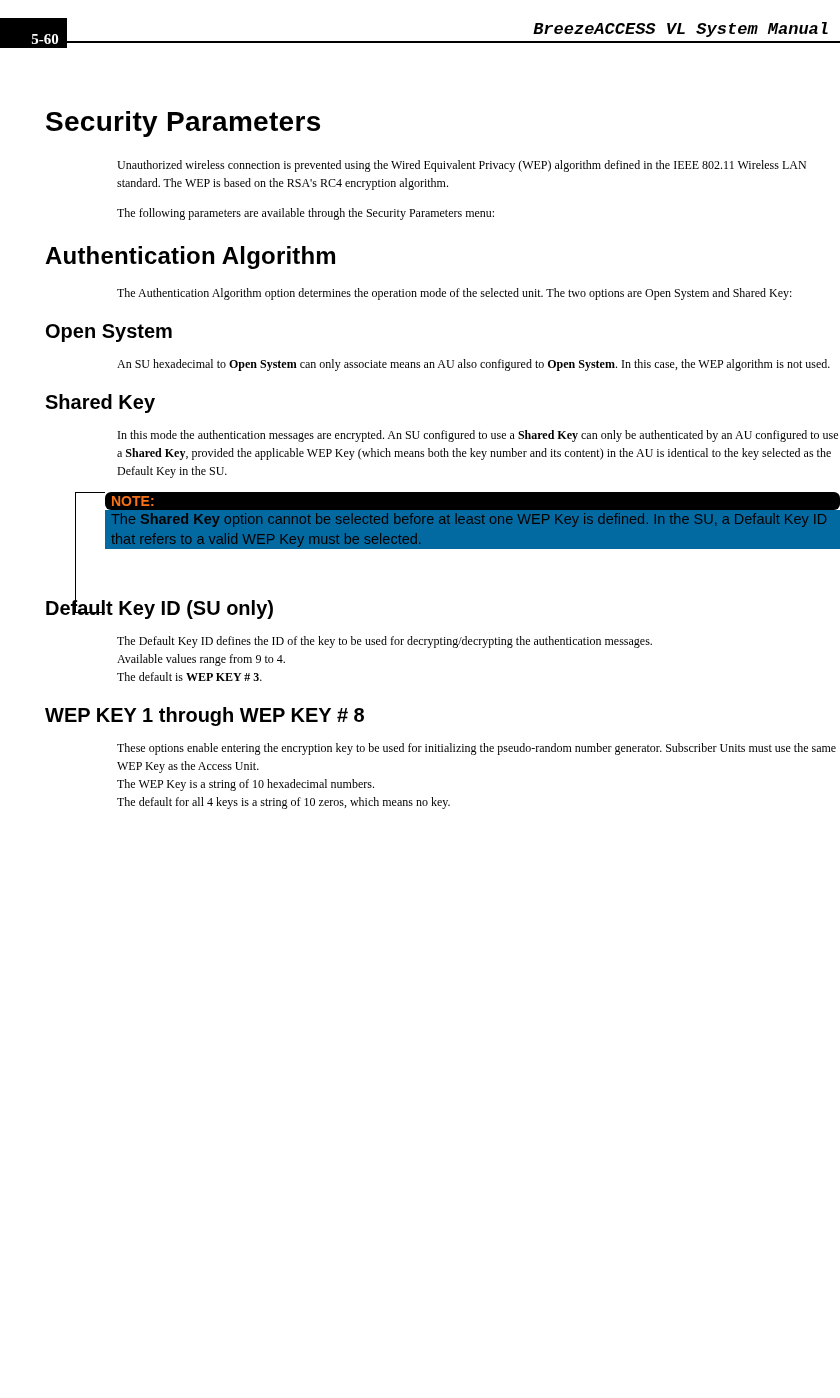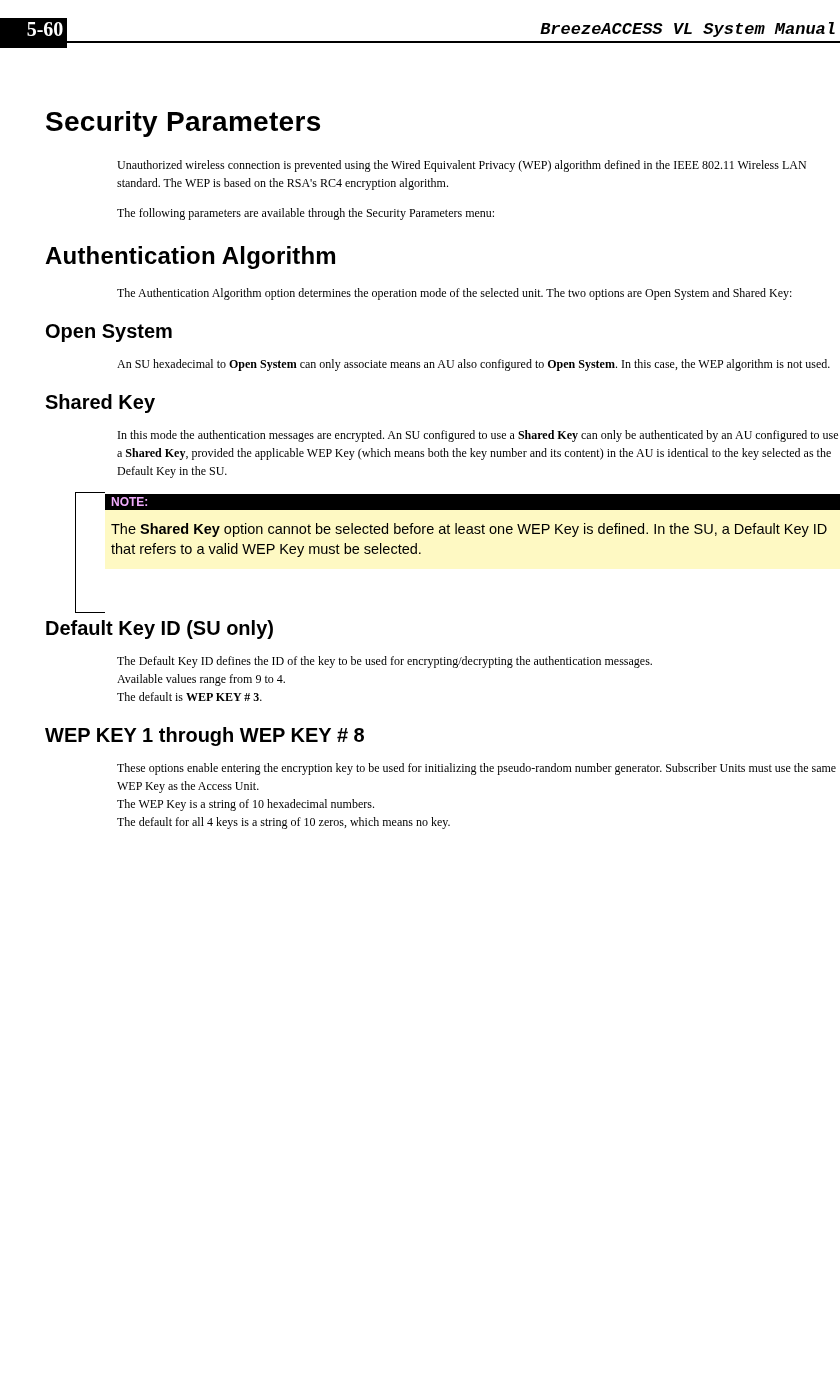--- a/index.html
+++ b/index.html
@@ -14,30 +14,30 @@
       display: flex;
       align-items: stretch;
       height: 30px;
       margin-top: 18px;
     }
     .page-num-box {
       background: black;
       color: white;
       width: 67px;
       display: flex;
-      align-items: flex-start;
+      align-items: flex-end;
       justify-content: center;
       font-family: Georgia, serif;
       font-weight: bold;
-      font-size: 20px;
+      font-size: 15px;
       padding-left: 23px;
     }
     .header-title {
       flex: 1;
-      padding-right: 4px;
+      padding-right: 11px;
       font-family: 'Courier New', monospace;
       font-weight: bold;
       font-style: italic;
       font-size: 17px;
       border-bottom: 2px solid black;
       display: flex;
       align-items: center;
       justify-content: flex-end;
       height: 25px;
     }
@@ -83,33 +83,34 @@
     .note-wrapper {
       position: relative;
       margin-top: 4px;
       margin-bottom: 48px;
     }
     .note-box {
       margin-left: 60px;
     }
     .note-header {
       background: black;
-      color: #f0abfc;
+      color: #f97316;
       font-family: Arial, Helvetica, sans-serif;
       font-weight: bold;
-      font-size: 12px;
+      font-size: 14px;
       padding: 1px 6px;
       display: inline-block;
       width: 100%;
+      border-radius: 6px;
     }
     .note-body {
-      background: #fef9c3;
+      background: #0369a1;
       font-family: Arial, Helvetica, sans-serif;
       font-size: 14.5px;
-      padding: 10px 6px;
+      padding: 0 6px;
       line-height: 1.35;
     }
     .note-line-v {
       position: absolute;
       left: 30px;
       top: 0;
       width: 1px;
       height: 120px;
       background: black;
     }
@@ -167,21 +168,21 @@
     <div class="note-box">
       <div class="note-header">NOTE:</div>
       <div class="note-body">
         <span>The </span><span class="bold">Shared Key</span><span> option cannot be selected before at least one WEP Key is defined. In the SU, a Default Key ID that refers to a valid WEP Key must be selected.</span>
       </div>
     </div>
   </div>
 
   <h3>Default Key ID (SU only)</h3>
   <p class="body-indent" style="margin-bottom:0;">
-    <span>The Default Key ID defines the ID of the key to be used for encrypting/decrypting the authentication messages.</span><br>
+    <span>The Default Key ID defines the ID of the key to be used for decrypting/decrypting the authentication messages.</span><br>
     <span>Available values range from 9 to 4.</span><br>
     <span>The default is </span><span class="bold">WEP KEY # 3</span><span>.</span>
   </p>
 
   <h3>WEP KEY 1 through WEP KEY # 8</h3>
   <p class="body-indent" style="margin-bottom:0;">
     <span>These options enable entering the encryption key to be used for initializing the pseudo-random number generator. Subscriber Units must use the same WEP Key as the Access Unit.</span><br>
     <span>The WEP Key is a string of 10 hexadecimal numbers.</span><br>
     <span>The default for all 4 keys is a string of 10 zeros, which means no key.</span>
   </p>

